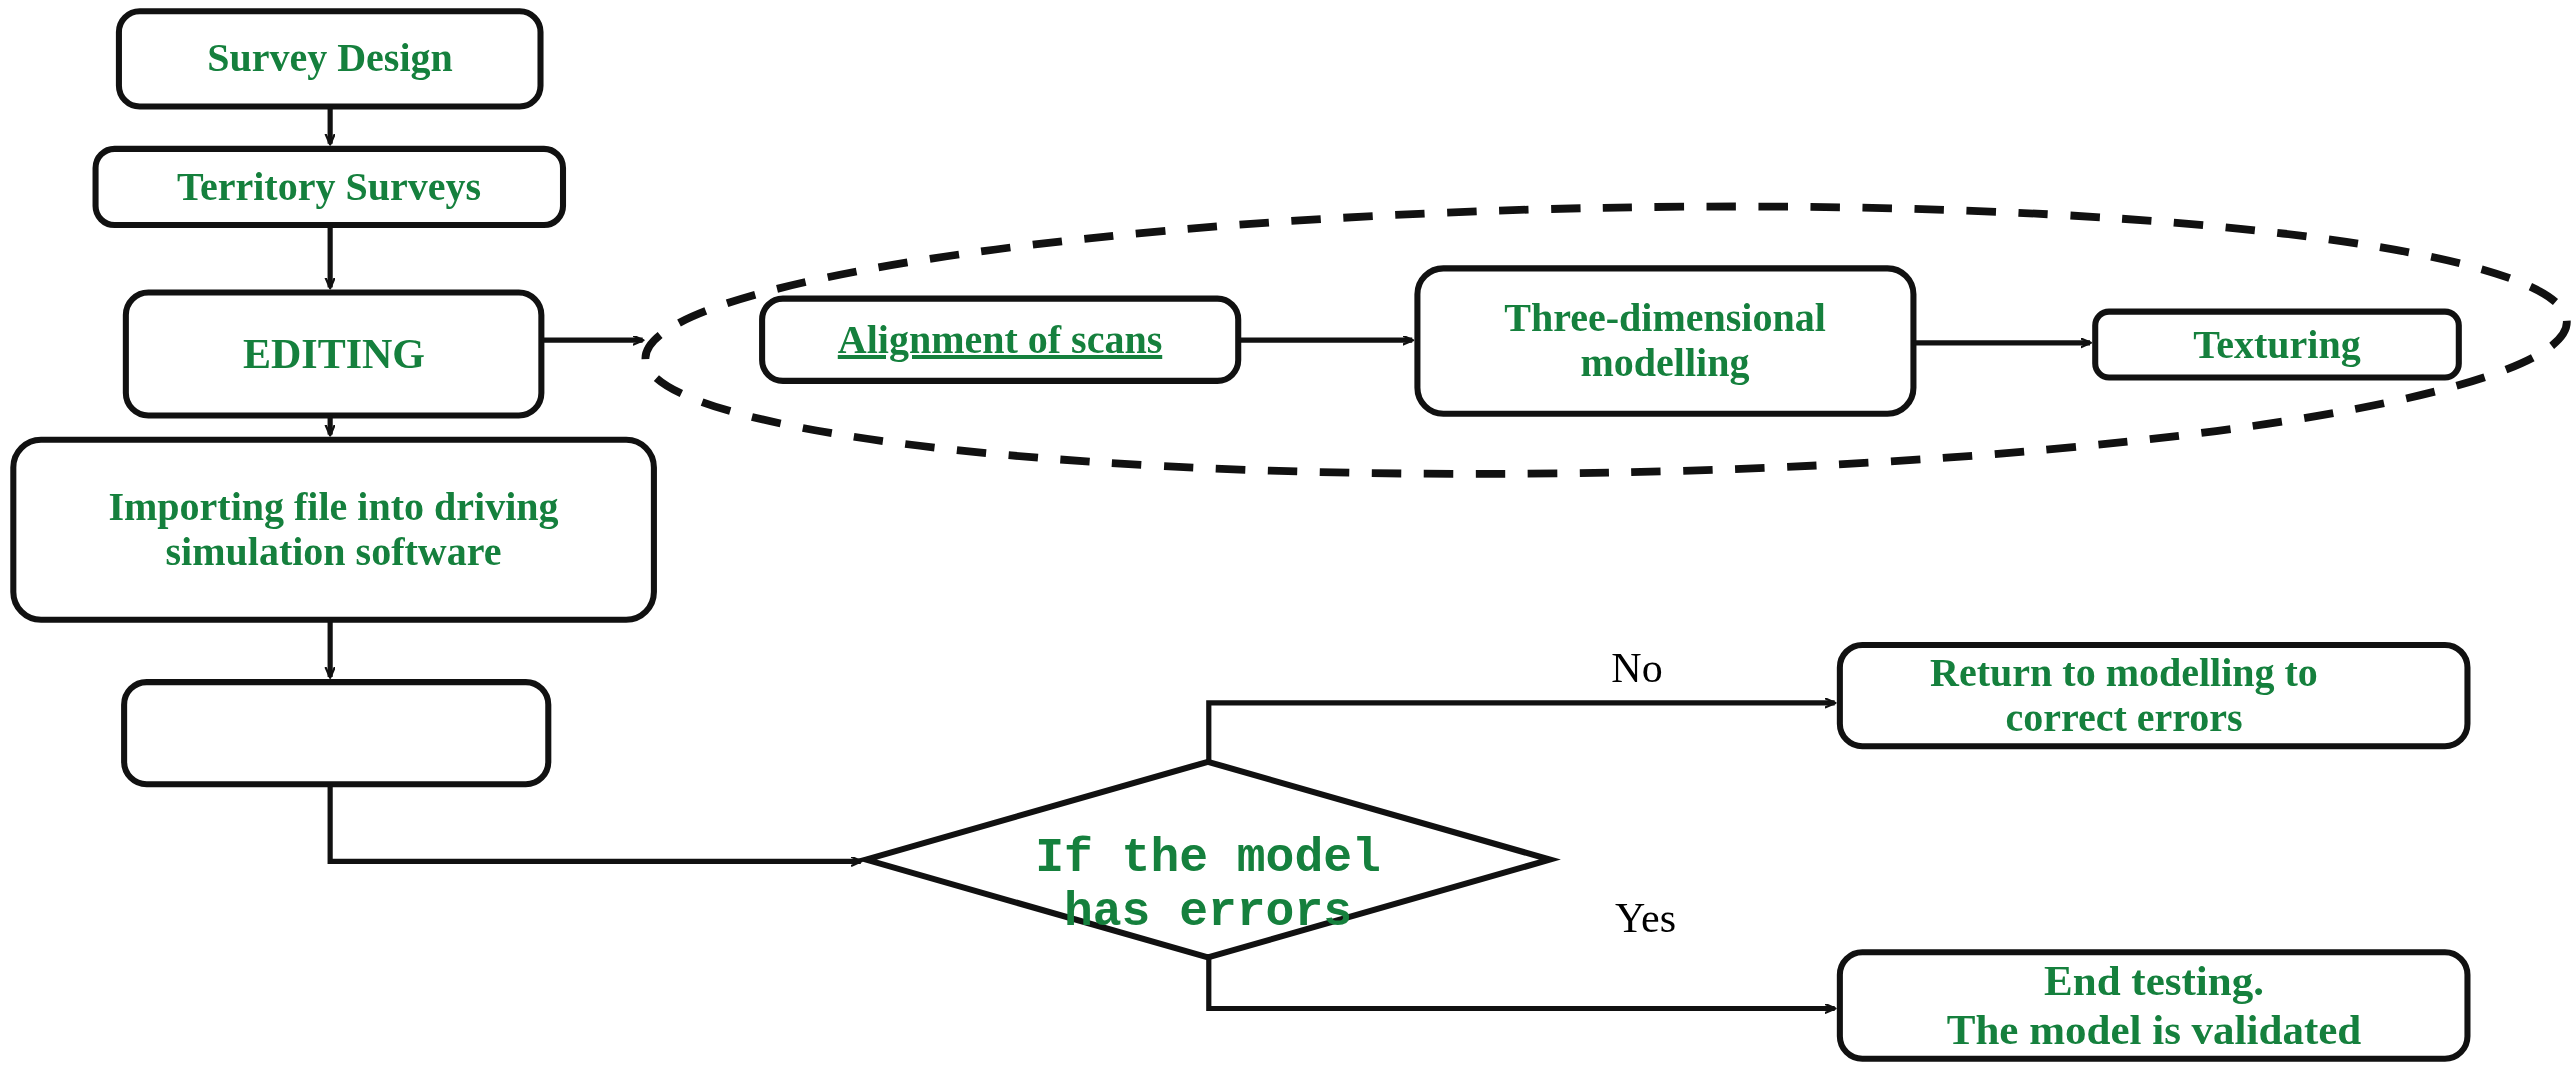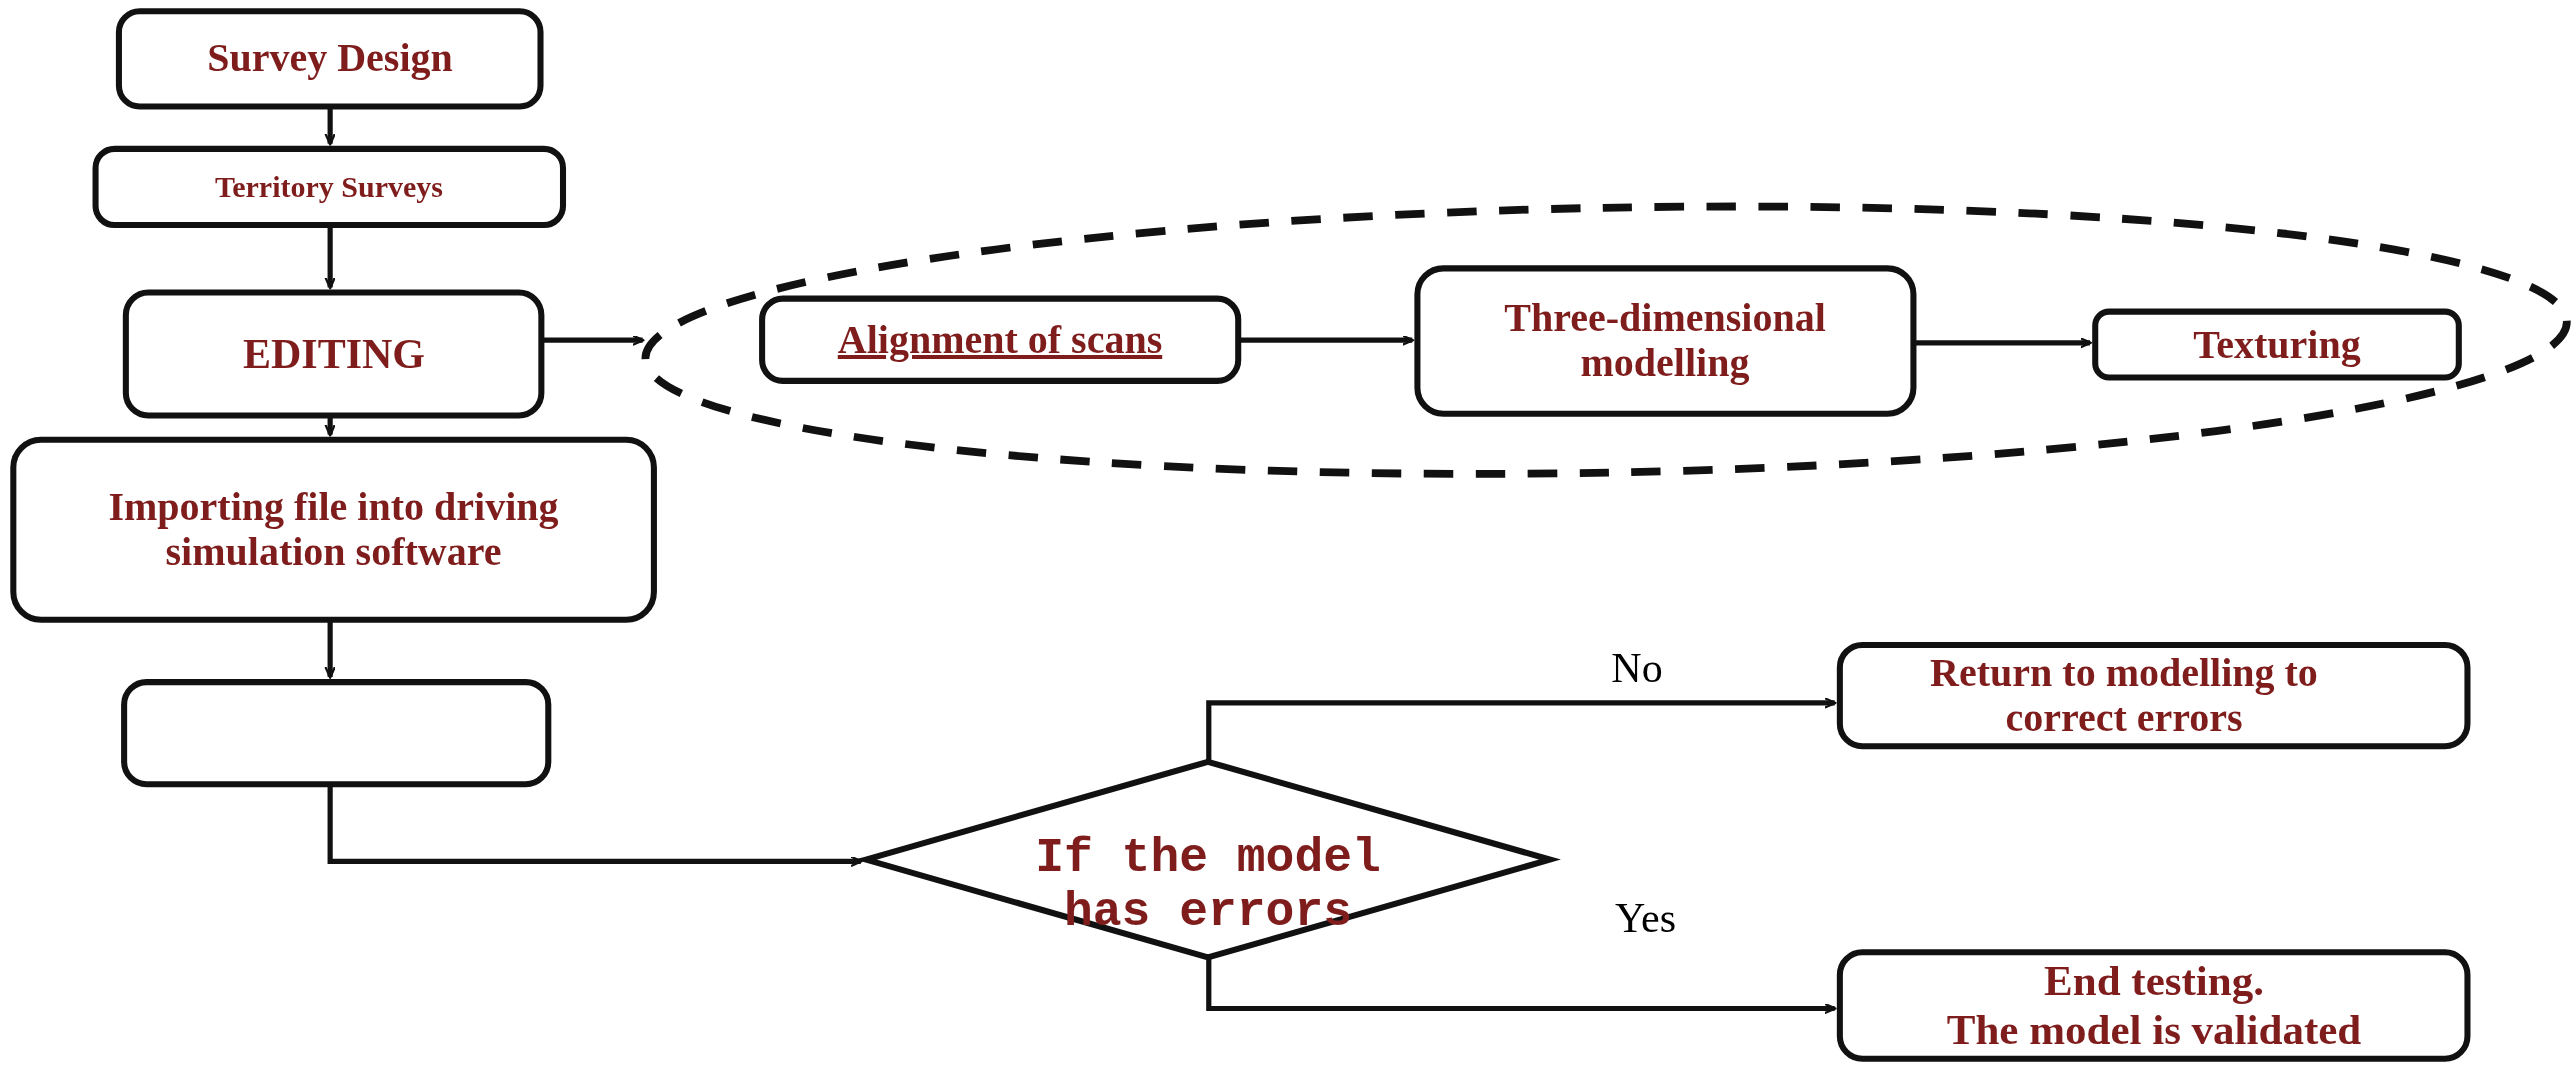--- a/index.html
+++ b/index.html
@@ -26,21 +26,21 @@
     height: 1089px;
   }
   .node-label {
     position: absolute;
     display: flex;
     align-items: center;
     justify-content: center;
     text-align: center;
     font-family: "Liberation Serif", "DejaVu Serif", serif;
     font-weight: bold;
-    color: #7f1d1d;
+    color: #15803d;
     line-height: 1.12;
     pointer-events: none;
     white-space: pre-line;
   }
   .edge-label {
     position: absolute;
     display: flex;
     align-items: center;
     justify-content: center;
     font-family: "Liberation Serif", "DejaVu Serif", serif;
@@ -126,21 +126,21 @@
     <g>
       <path d="M1396,880 L1396,812 L2119,812" fill="none" stroke="#111111" stroke-width="6" stroke-linejoin="miter" marker-end="url(#arrowhead)"></path>
     </g>
     <g>
       <path d="M1396,1106 L1396,1165 L2119,1165" fill="none" stroke="#111111" stroke-width="6" stroke-linejoin="miter" marker-end="url(#arrowhead)"></path>
     </g>
   </svg>
 
   <div class="node-label" style="left:119px; top:11.3px; width:422px; height:95px; font-size:40px;">Survey Design</div>
 
-  <div class="node-label" style="left:95px; top:149px; width:468px; height:76px; font-size:30px;">Territory Surveys</div>
+  <div class="node-label" style="left:95px; top:149px; width:468px; height:76px; font-size:40px;">Territory Surveys</div>
 
   <div class="node-label" style="left:126px; top:293px; width:416px; height:123px; font-size:42px;">EDITING</div>
 
   <div class="node-label" style="left:13px; top:440px; width:641px; height:180px; font-size:40px;">Importing file into driving
 simulation software</div>
 
 
   <div class="node-label" style="left:762px; top:299px; width:476px; height:82px; font-size:40px;text-decoration:underline;">Alignment of scans</div>
 
   <div class="node-label" style="left:1417px; top:268px; width:496px; height:145px; font-size:40px;">Three-dimensional

